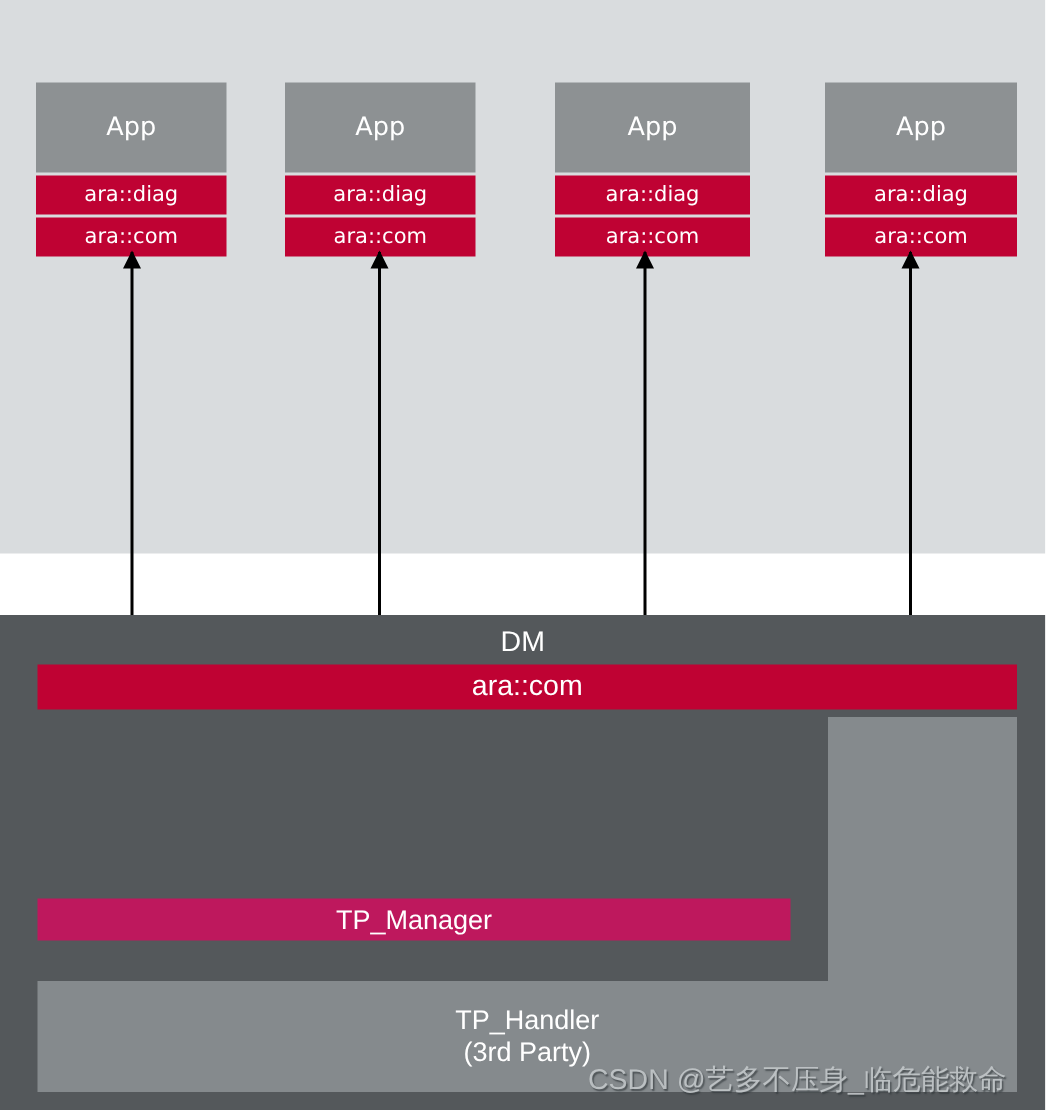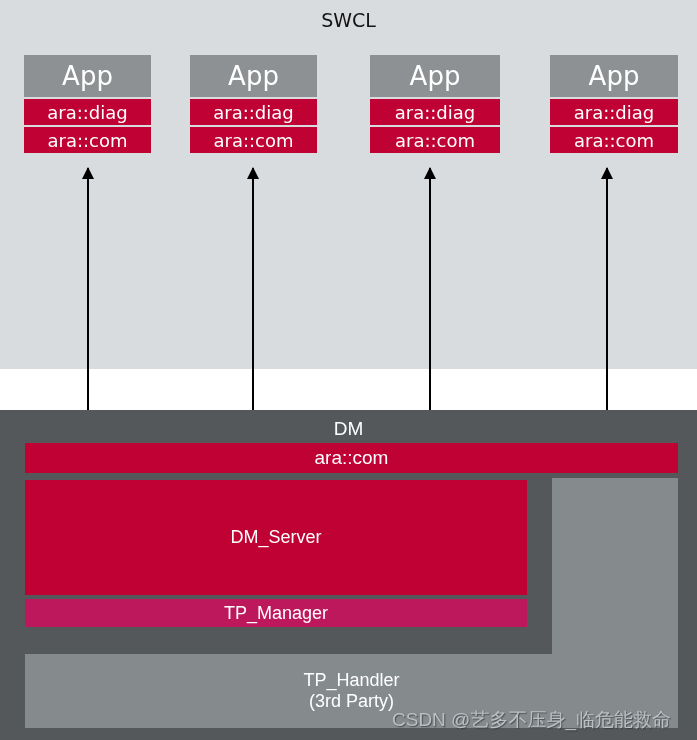--- a/index.html
+++ b/index.html
@@ -16,28 +16,28 @@
     background:#d9dcde;
   }
   .swcl-title{
     position:absolute;left:0;top:9px;width:100%;
     text-align:center;font-size:19px;color:#141414;
   }
   .app{
     position:absolute;top:55px;display:flex;flex-direction:column;
   }
   .app-header{
-    height:42px;background:#8d9193;color:#ffffff;
+    height:60px;background:#8d9193;color:#ffffff;
     display:flex;align-items:center;justify-content:center;
-    font-size:26px;
+    font-size:17px;
   }
   .app-layer{
     height:26px;margin-top:2px;background:#bf0233;color:#ffffff;
     display:flex;align-items:center;justify-content:center;
-    font-size:18px;
+    font-size:14px;
   }
   
   .connector{
     position:absolute;top:168px;height:275px;width:2px;background:#000000;
   }
   .arrow-up{
     position:absolute;top:-1px;left:-5px;width:0;height:0;
     border-left:6px solid transparent;border-right:6px solid transparent;
     border-bottom:12px solid #000000;
   }
@@ -89,21 +89,20 @@
     white-space:nowrap;
     font-family:Liberation Sans, sans-serif;
   }
 </style>
 </head>
 <body>
 
 <div class="stage">
 
   <section class="swcl">
-    <div class="swcl-title">SWCL</div>
 
     <div class="app" style="left:24px;width:127px;">
       <div class="app-header">App</div>
       <div class="app-layer">ara::diag</div>
       <div class="app-layer">ara::com</div>
     </div>
 
     <div class="app" style="left:190px;width:127px;">
       <div class="app-header">App</div>
       <div class="app-layer">ara::diag</div>
@@ -137,21 +136,20 @@
   </div>
   <div class="connector" style="left:606px;">
     <div class="arrow-up"></div>
     <div class="arrow-down"></div>
   </div>
 
   <section class="dm">
     <div class="dm-title">DM</div>
     <div class="dm-com-bar">ara::com</div>
     <div class="handler-column"></div>
-    <div class="dm-server">DM_Server</div>
     <div class="tp-manager">TP_Manager</div>
     <div class="tp-handler">
       <div>TP_Handler</div>
       <div>(3rd Party)</div>
     </div>
   </section>
 
   <div class="watermark">CSDN @艺多不压身_临危能救命</div>
 
 </div>

